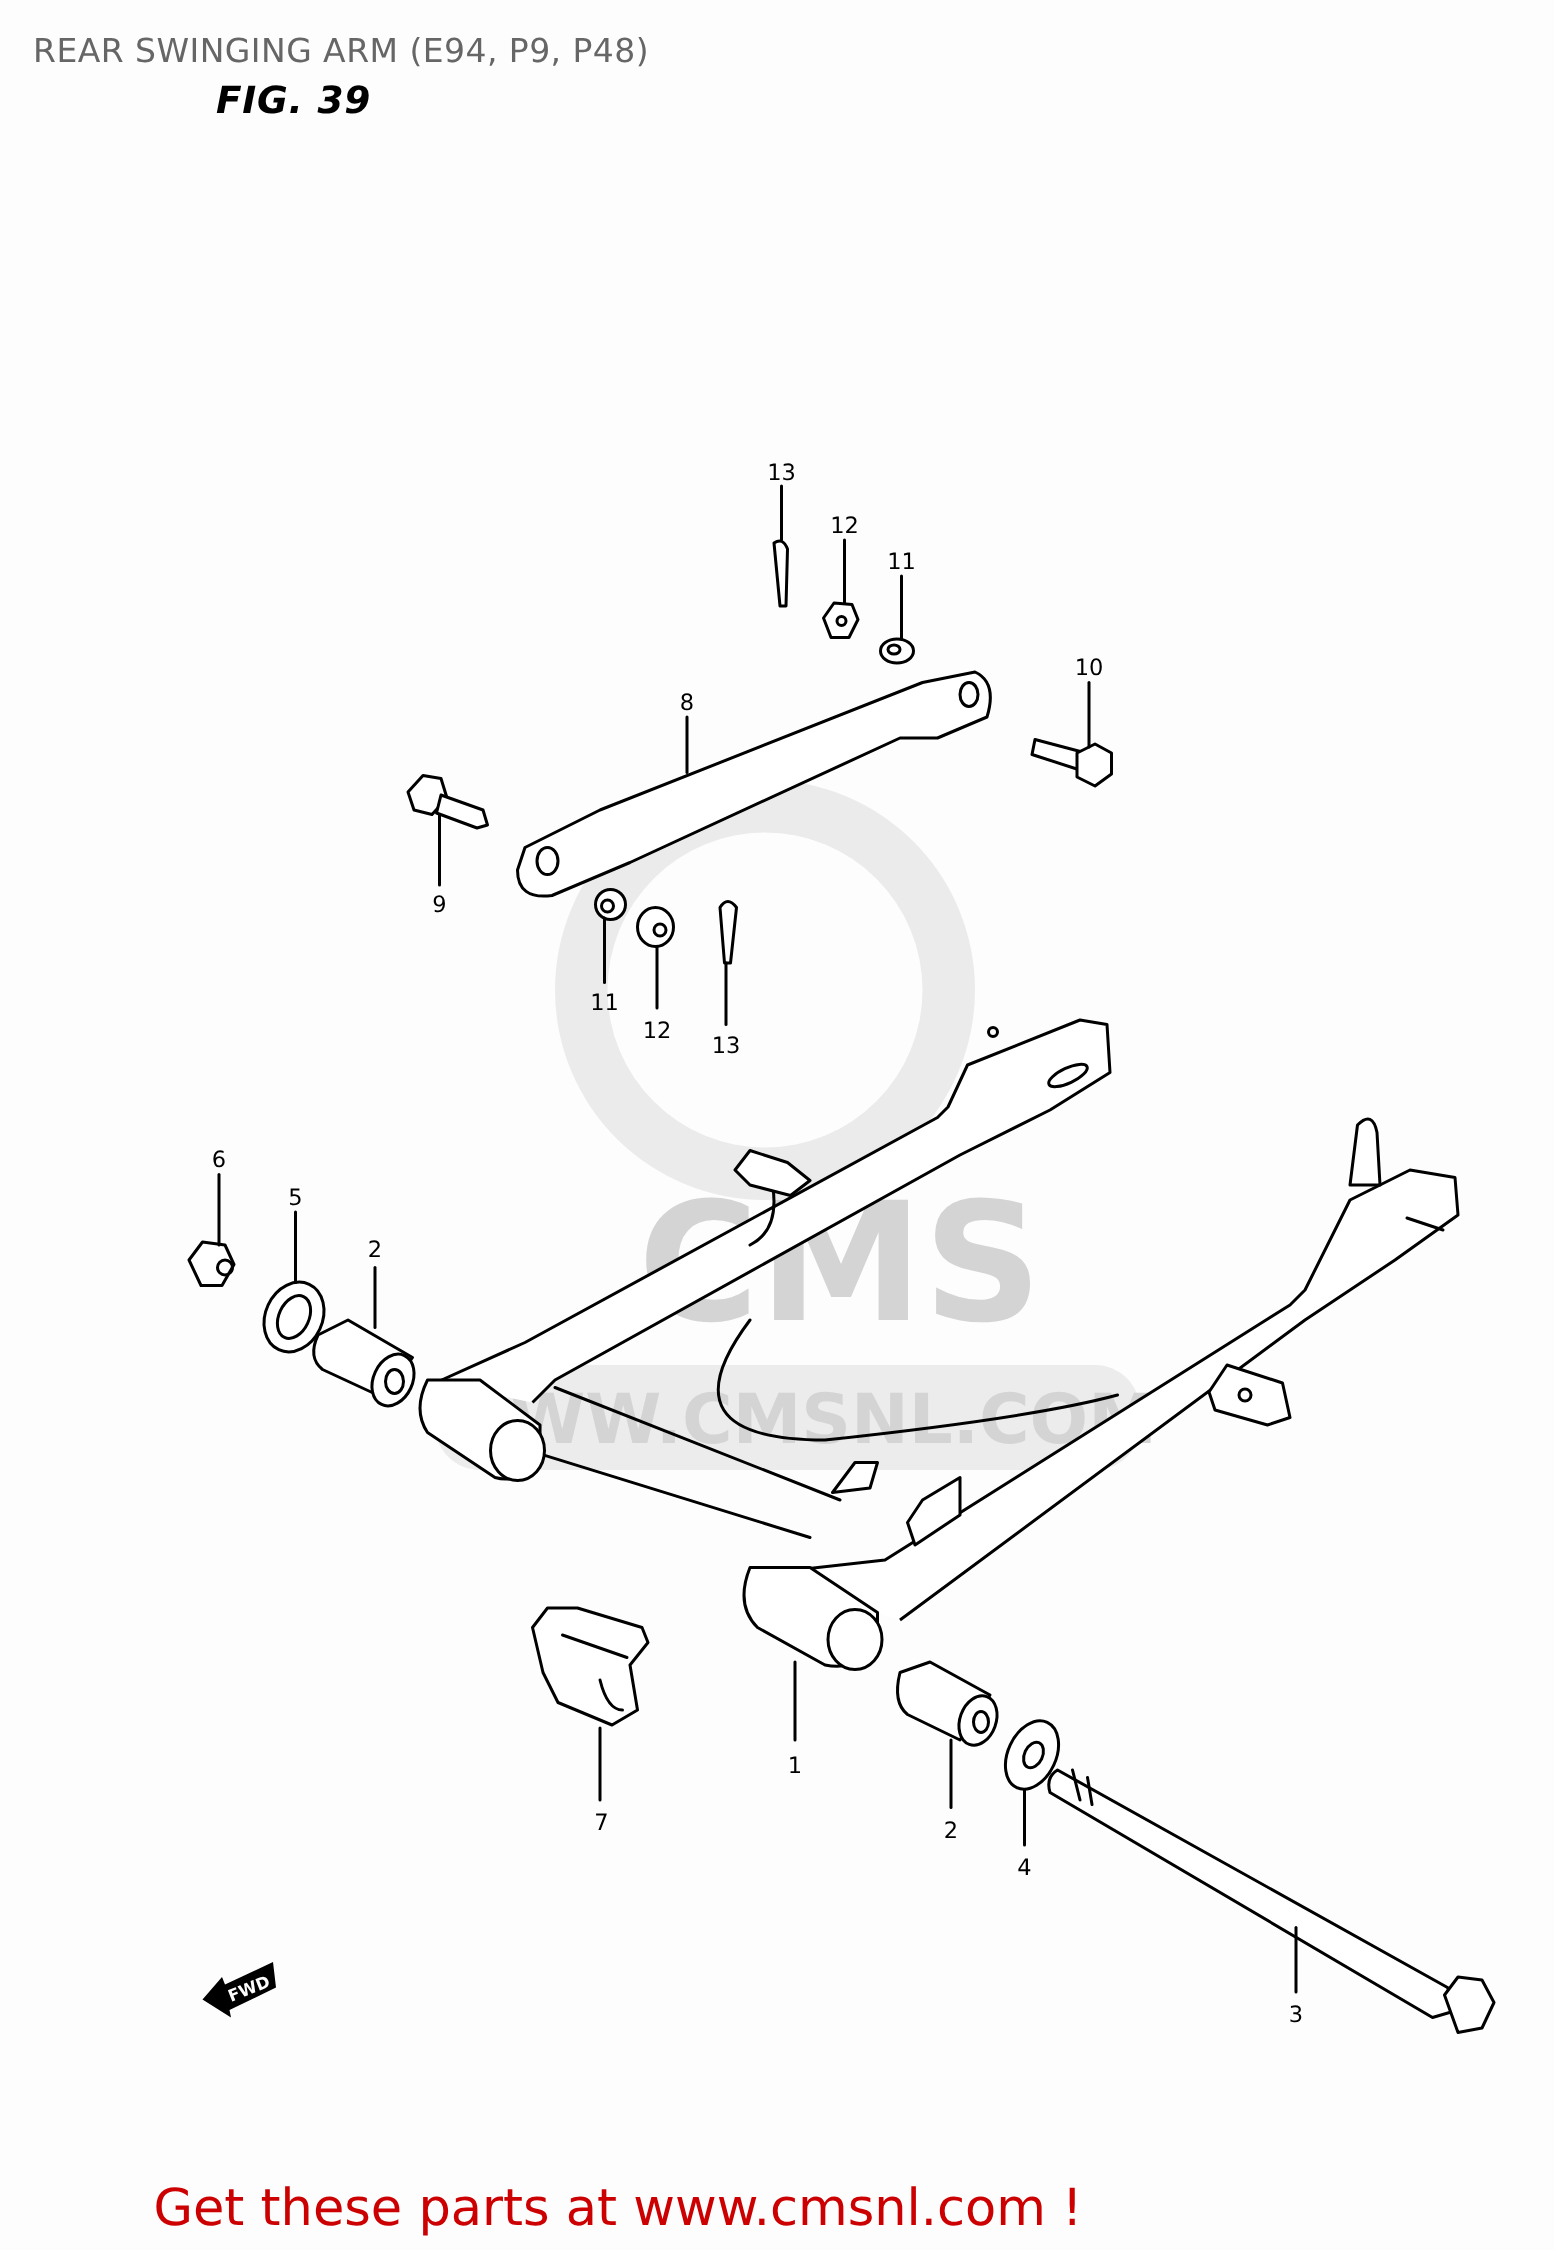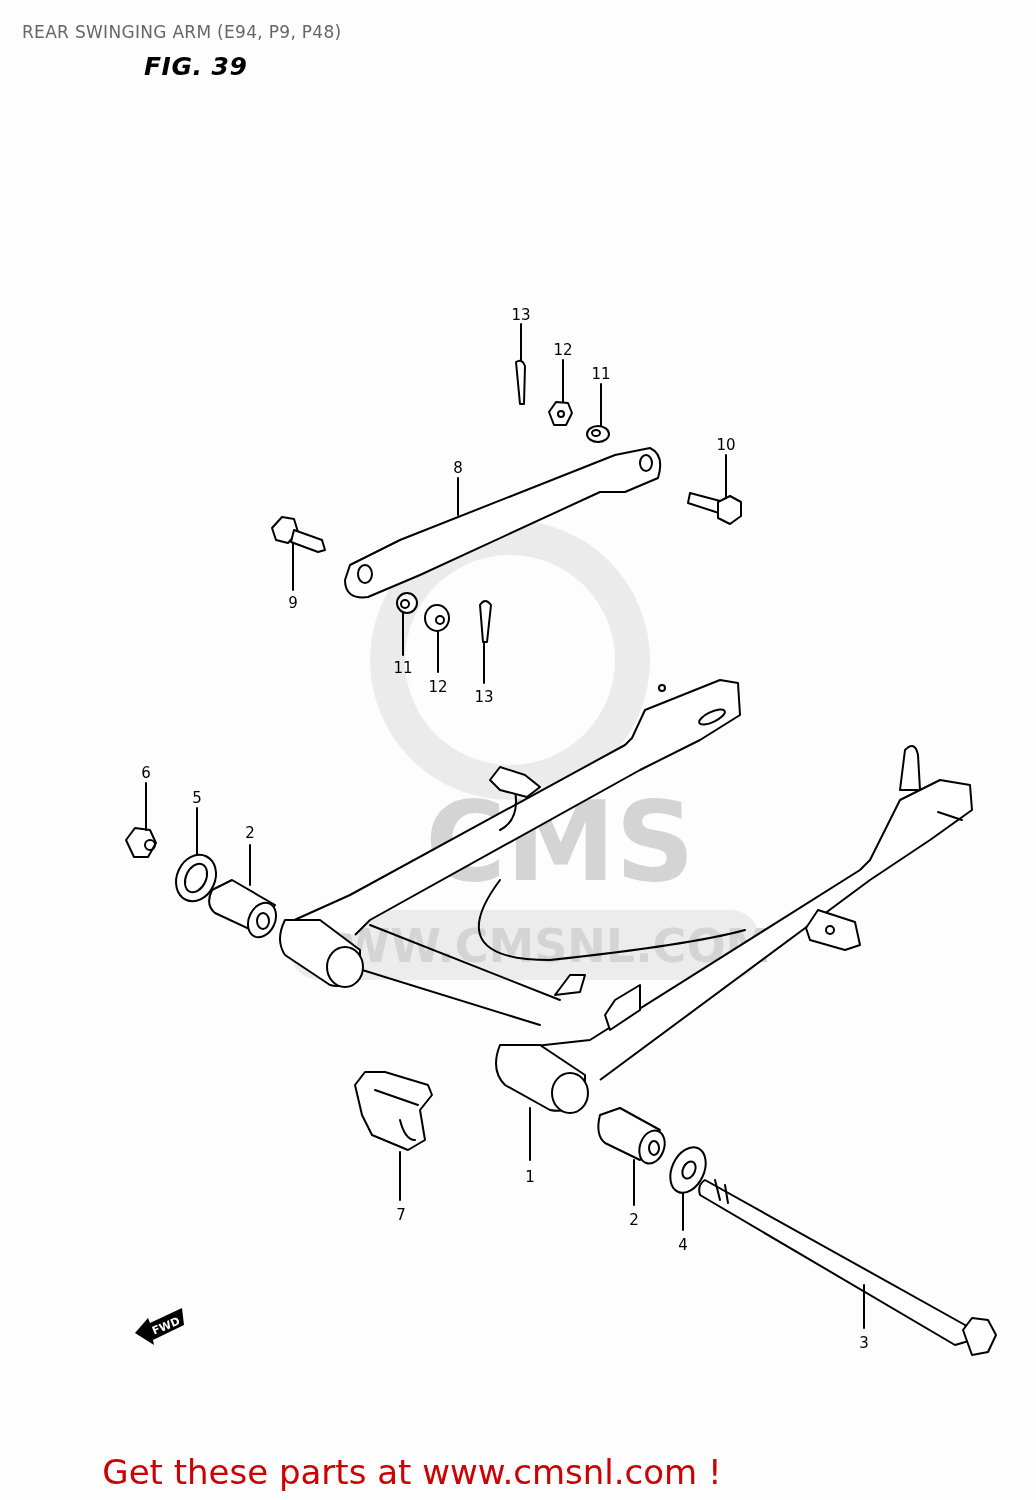--- a/index.html
+++ b/index.html
@@ -1,17 +1,17 @@
 <!DOCTYPE html>
 <html><head>
 <meta charset="utf-8">
 <style>
   html, body { margin: 0; padding: 0; background: #fdfdfd; }
   body { width: 1036px; height: 1500px; position: relative; overflow: hidden; font-family: "DejaVu Sans", sans-serif; }
-  .title { position: absolute; left: 22px; top: 22px; font-size: 17px; color: #666666; letter-spacing: 0.3px; font-family: "DejaVu Sans", sans-serif; }
+  .title { position: absolute; left: 22px; top: 22px; font-size: 22px; color: #666666; letter-spacing: 0.3px; font-family: "DejaVu Sans", sans-serif; }
   .fig { position: absolute; left: 144px; top: 52px; font-size: 25px; font-weight: bold; color: #000; font-family: "DejaVu Sans", sans-serif; letter-spacing: 0.5px; font-style: italic; }
   .footer { position: absolute; left: 0; width: 824px; top: 1452px; text-align: center; font-size: 34px; color: #cc0000; font-family: "DejaVu Sans", sans-serif; }
   svg.diagram { position: absolute; left: 0; top: 0; }
   .label { font-family: "DejaVu Sans", sans-serif; font-size: 15px; fill: #000; text-anchor: middle; }
   .wm { fill: #dcdcdc; }
   .wm-text { font-family: "DejaVu Sans", sans-serif; font-weight: bold; fill: #d4d4d4; }
   .ln { stroke: #000; stroke-width: 2; fill: none; stroke-linejoin: round; stroke-linecap: round; }
   .part { stroke: #000; stroke-width: 2; fill: #fff; stroke-linejoin: round; }
   .fwd-text { font-family: "DejaVu Sans", sans-serif; font-weight: bold; font-size: 11px; fill: #fff; }
 </style>

